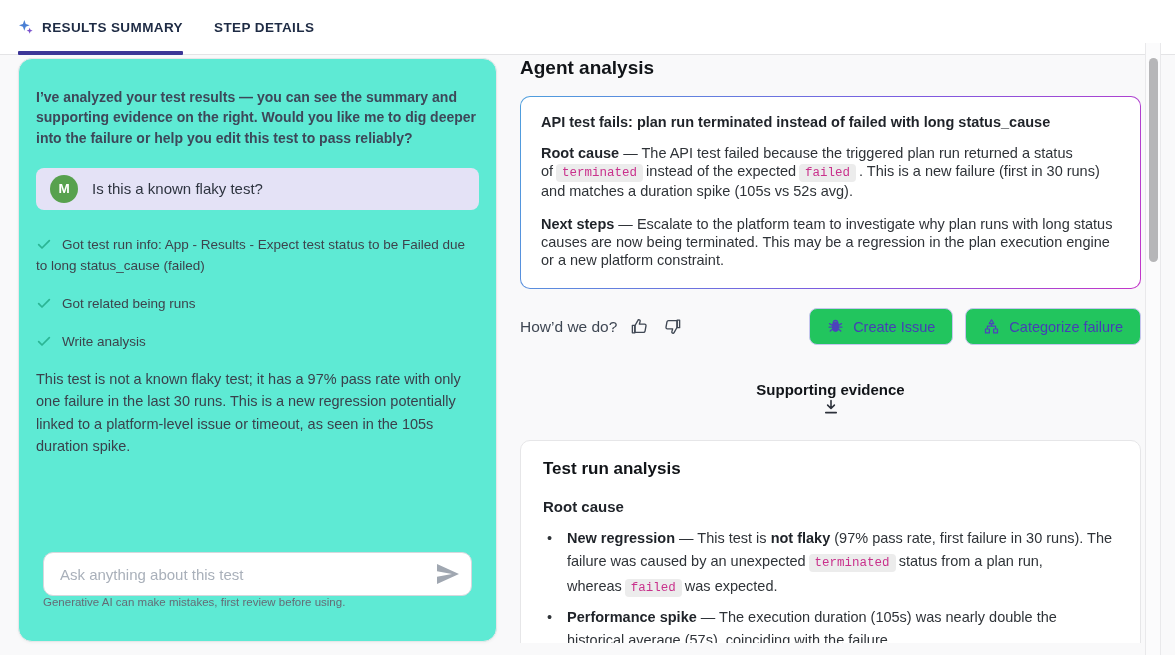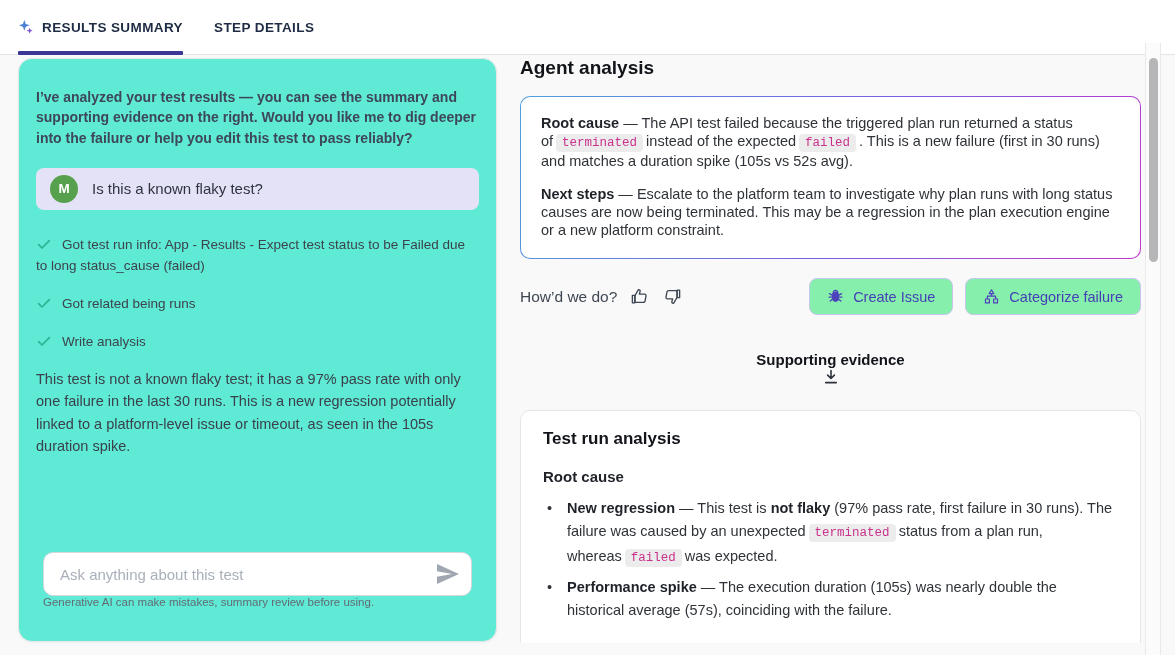--- a/index.html
+++ b/index.html
@@ -97,21 +97,21 @@
   .feedback-row {
     margin-top:19px; display:flex; align-items:center; justify-content:space-between;
   }
   .feedback-left { display:flex; align-items:center; gap:13px; }
   .howd { font-size:15.5px; color:#3f4753; }
   .thumb-btn { background:none; border:none; cursor:pointer; padding:0; width:20px; height:20px; }
   .thumb-btn svg { width:19px; height:19px; display:block; }
   .btn-group { display:flex; gap:12px; }
   .pill-btn {
     display:flex; align-items:center; gap:9px; height:37px; padding:0 17px;
-    background:#86efac; border:1px solid #c6c6ee; border-radius:8px; cursor:pointer;
+    background:#22c55e; border:1px solid #c6c6ee; border-radius:8px; cursor:pointer;
     font-family:"Liberation Sans","DejaVu Sans",sans-serif;
     font-size:14.5px; color:#453fb5;
   }
   .evidence-row {
     margin-top:36px; display:flex; align-items:center; justify-content:space-between;flex-direction:column;
   }
   .evidence-title { font-size:15px; font-weight:600; color:#111418; }
   .dl-btn { background:none; border:none; cursor:pointer; padding:0; width:20px; height:20px; }
   .evidence-card {
     margin-top:22px; background:#fff; border:1px solid #e6e6e8; border-radius:10px;
@@ -175,27 +175,28 @@
   <p class="analysis">This test is not a known flaky test; it has a 97% pass rate with only one failure in the last 30 runs. This is a new regression potentially linked to a platform-level issue or timeout, as seen in the 105s duration spike.</p>
 
   <div class="ask-wrap">
     <input class="ask-input" type="text" placeholder="Ask anything about this test" style="">
     <button class="send-btn">
       <svg viewBox="0 0 24 22" width="24" height="22">
         <path d="M1 21 L23 11 L1 1 L1 8.2 L16 11 L1 13.8 Z" fill="#a0a7b1"></path>
       </svg>
     </button>
   </div>
-  <p class="disclaimer">Generative AI can make mistakes, summary review before using.</p>
+  <p class="disclaimer">Generative AI can make mistakes, first review before using.</p>
 </div>
 
 <div class="right-panel">
   <h1 class="agent-heading">Agent analysis</h1>
 
   <div class="agent-box">
+    <p class="agent-box-title">API test fails: plan run terminated instead of failed with long status_cause</p>
     <p class="agent-par"><span class="bold">Root cause</span><span> — The API test failed because the triggered plan run returned a status of</span><span class="code-chip">terminated</span><span>instead of the expected</span><span class="code-chip">failed</span><span>. This is a new failure (first in 30 runs) and matches a duration spike (105s vs 52s avg).</span></p>
     <p class="agent-par"><span class="bold">Next steps</span><span> — Escalate to the platform team to investigate why plan runs with long status causes are now being terminated. This may be a regression in the plan execution engine or a new platform constraint.</span></p>
   </div>
 
   <div class="feedback-row">
     <div class="feedback-left">
       <span class="howd">How’d we do?</span>
       <button class="thumb-btn">
         <svg viewBox="0 0 24 24" fill="none" stroke="#3f4753" stroke-width="1.7" stroke-linecap="round" stroke-linejoin="round">
           <path d="M3 10.5h3.2V20H3z"></path>

